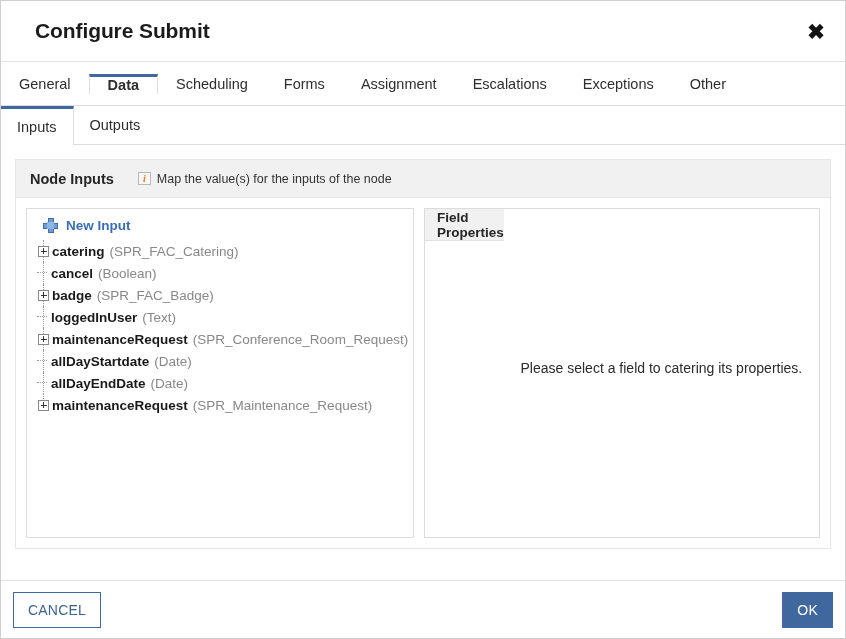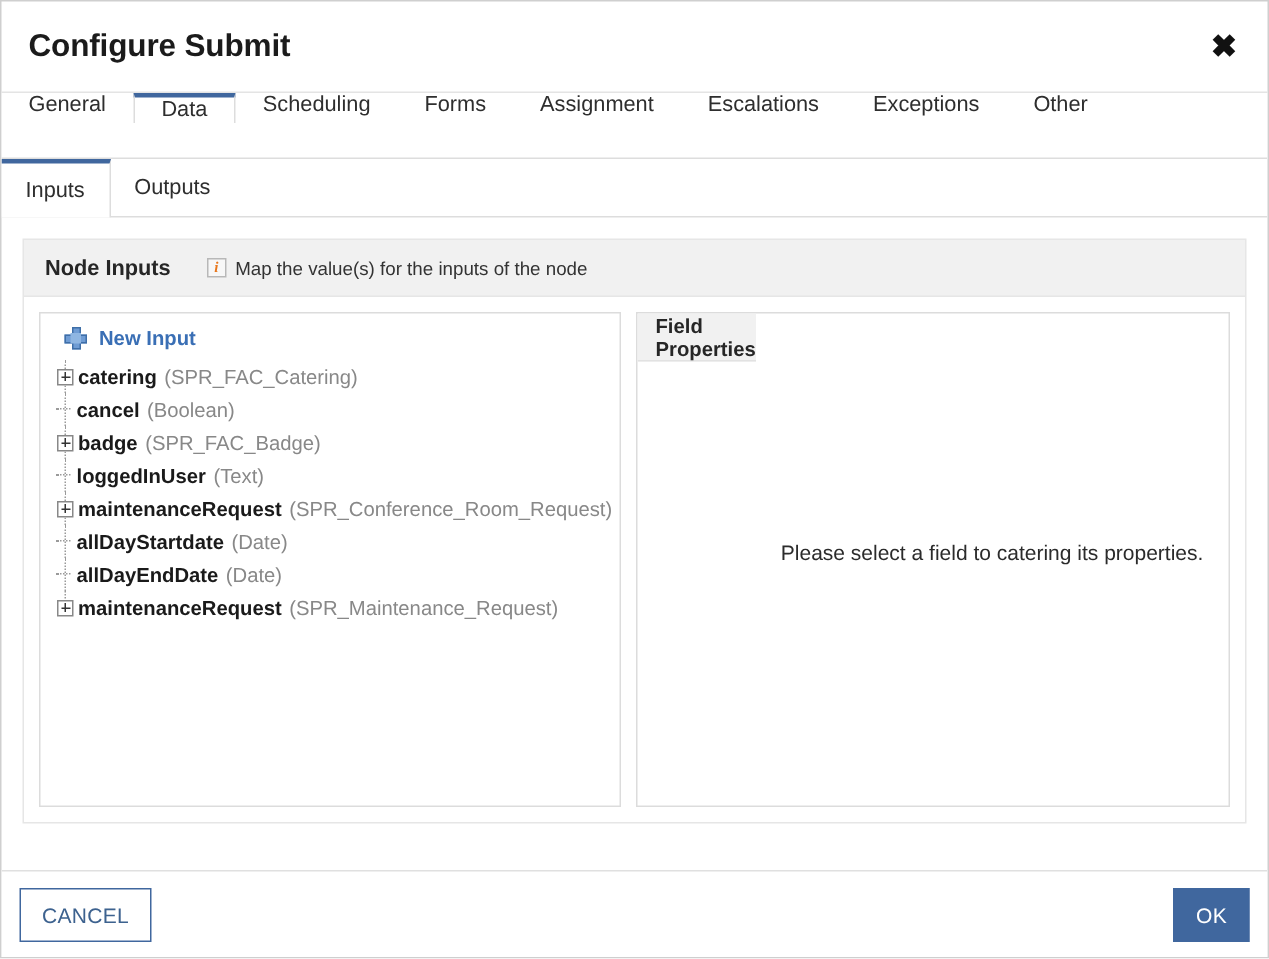--- a/index.html
+++ b/index.html
@@ -33,20 +33,21 @@
     display: flex;
     align-items: center;
     box-sizing: border-box;
   }
   .dialog-title {
     font-size: 21px;
     font-weight: bold;
     color: #1b1b1b;
     padding-left: 18px;
     letter-spacing: -0.1px;
+    margin-left: 16px;
   }
   .close-btn {
     position: absolute;
     right: 14px;
     top: 50%;
     transform: translateY(-50%);
     width: 30px;
     height: 30px;
     display: flex;
     align-items: center;
@@ -61,21 +62,21 @@
     padding: 0;
     font-family: "Liberation Sans", sans-serif;
   }
 
   
   .tabs-primary {
     position: relative;
     height: 44px;
     flex: 0 0 44px;
     display: flex;
-    align-items: flex-start;
+    align-items: center;
     border-bottom: 1px solid #dddddd;
     box-sizing: border-box;
     background: #ffffff;
   }
   .tab {
     position: relative;
     display: flex;
     align-items: center;
     padding: 0 18px;
     font-size: 14.5px;
@@ -87,20 +88,21 @@
     font-family: "Liberation Sans", sans-serif;
     white-space: nowrap;
   }
   .tab.active {
     background: #ffffff;
     border-left: 1px solid #dddddd;
     border-right: 1px solid #dddddd;
     border-top: 3px solid #40679e;
     margin-bottom: -1px;
     padding-bottom: 1px;
+    font-weight: bold;
   }
 
   
   .tabs-sub {
     position: relative;
     height: 39px;
     flex: 0 0 39px;
     display: flex;
     align-items: stretch;
     border-bottom: 1px solid #dddddd;

